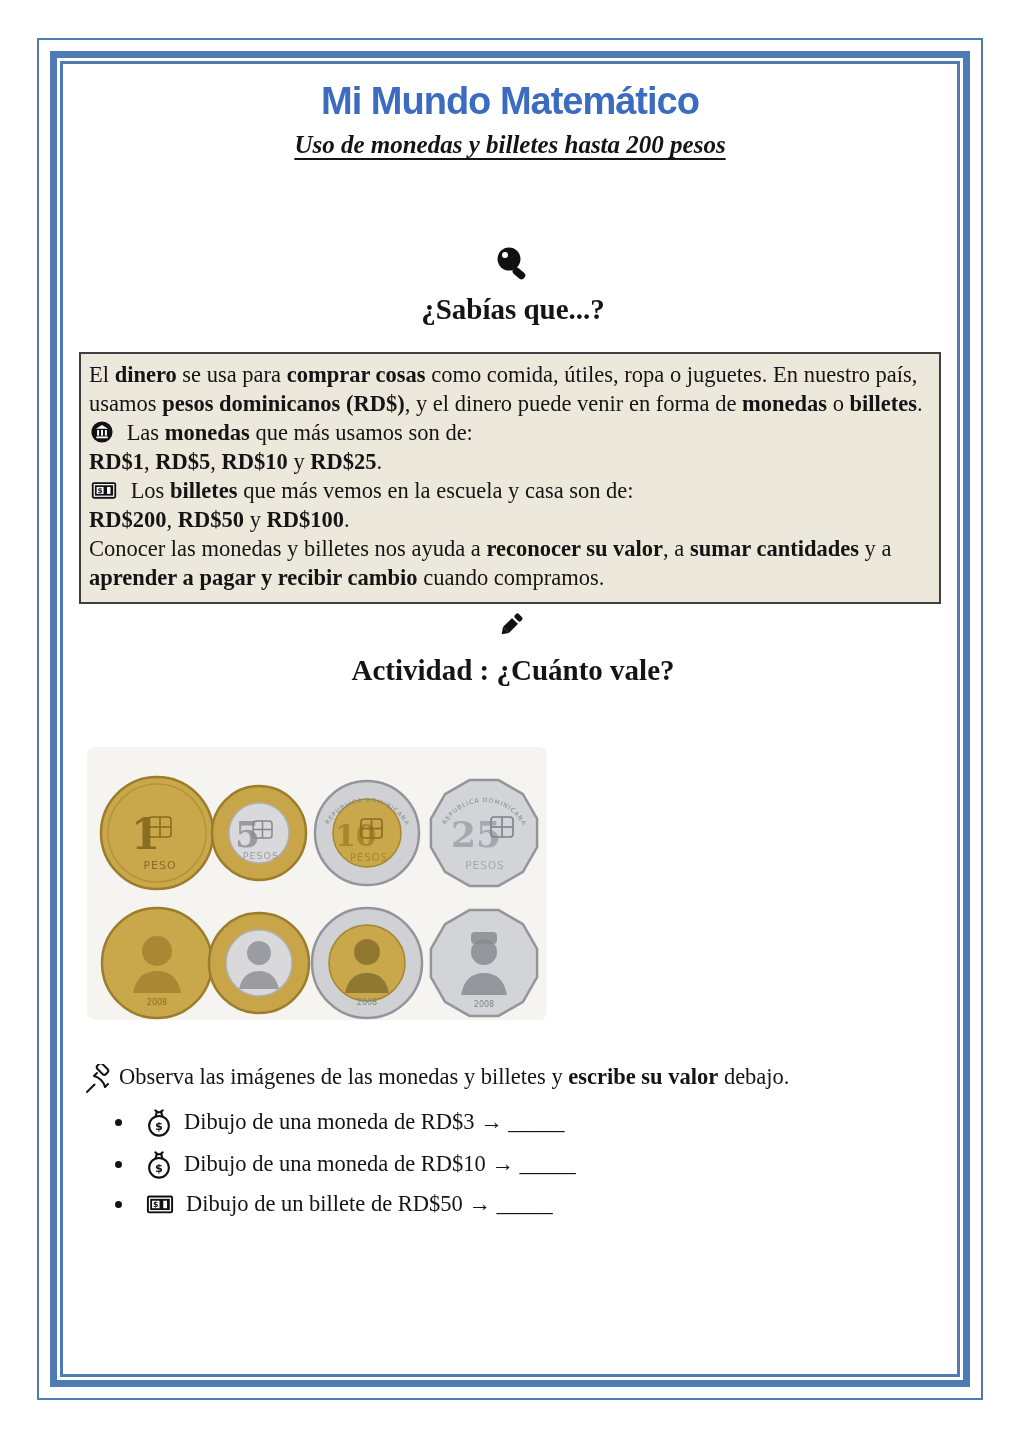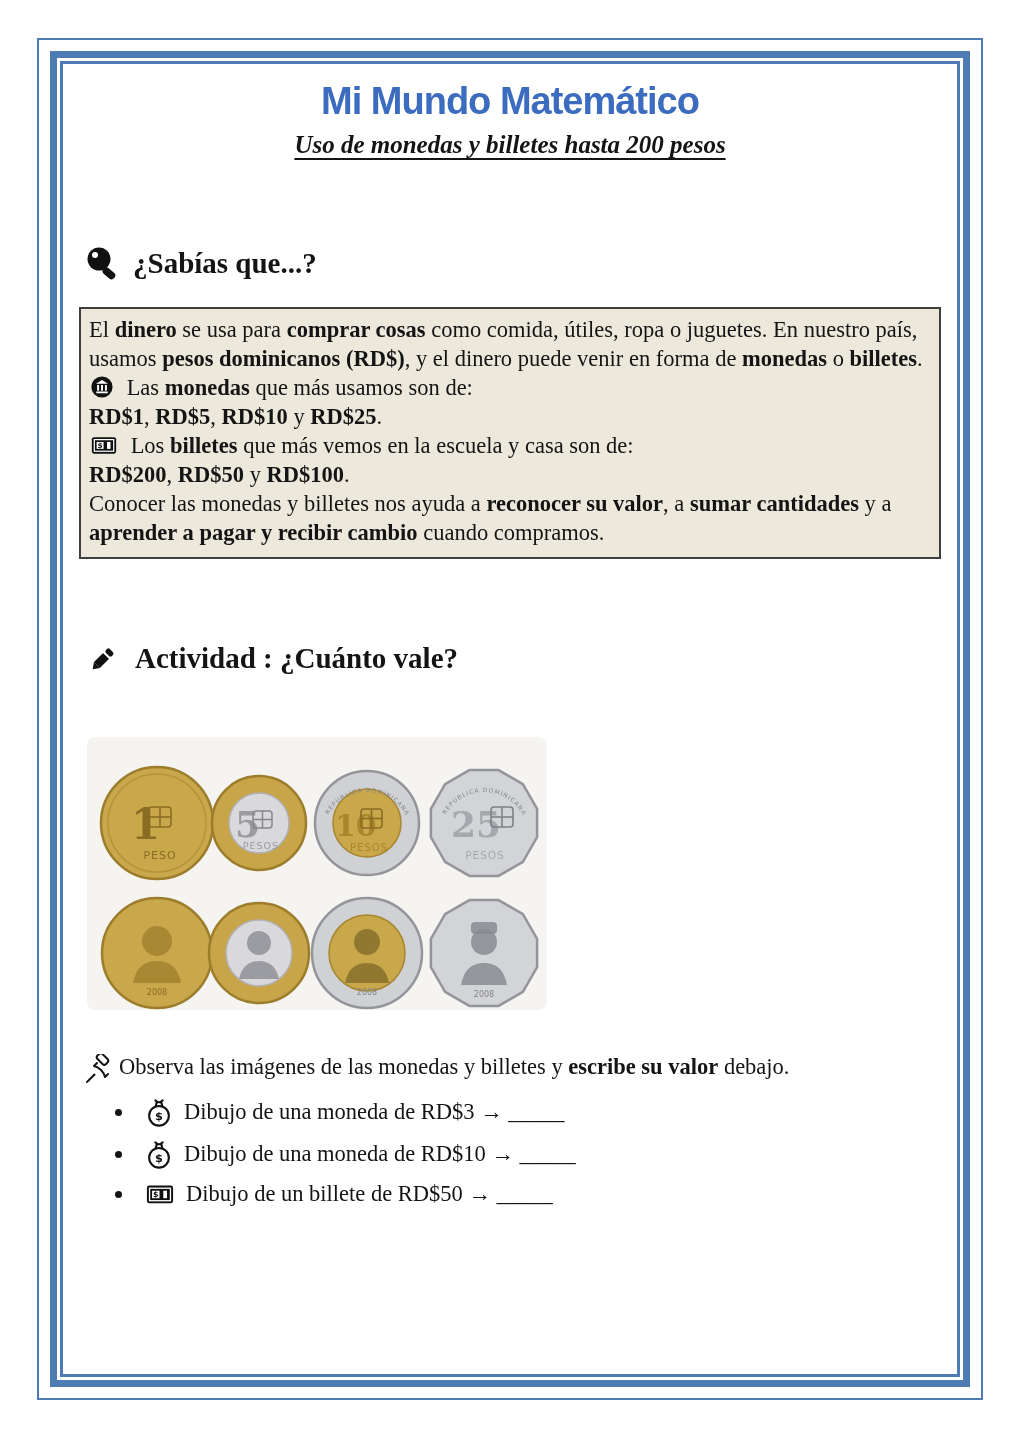--- a/index.html
+++ b/index.html
@@ -27,22 +27,22 @@
   .page-subtitle {
     text-align: center; font-size: 25px; font-weight: bold; font-style: italic;
     margin-top: 8px;
   }
   .page-subtitle span { text-decoration: underline; text-underline-offset: 5px; text-decoration-thickness: 2px; }
 
   .section-heading {
     display: flex; align-items: center; gap: 12px;
     font-size: 29px; font-weight: bold;
   }
-  .heading-sabias { margin-top: 86px; margin-left: 6px; }
-  .heading-actividad { margin-top: 80px; margin-left: 6px; }
+  .heading-sabias { margin-top: 86px; margin-left: 6px; flex-direction: column; }
+  .heading-actividad { margin-left: 6px; flex-direction: column; }
   .section-heading svg { flex: 0 0 auto; }
 
   .info-box {
     margin-top: 26px;
     background: #ece9dc;
     border: 2px solid #3f3f3f;
     padding: 6px 10px 10px 8px;
     font-size: 22.5px; line-height: 29px;
   }
   .info-box p { margin: 0; }

